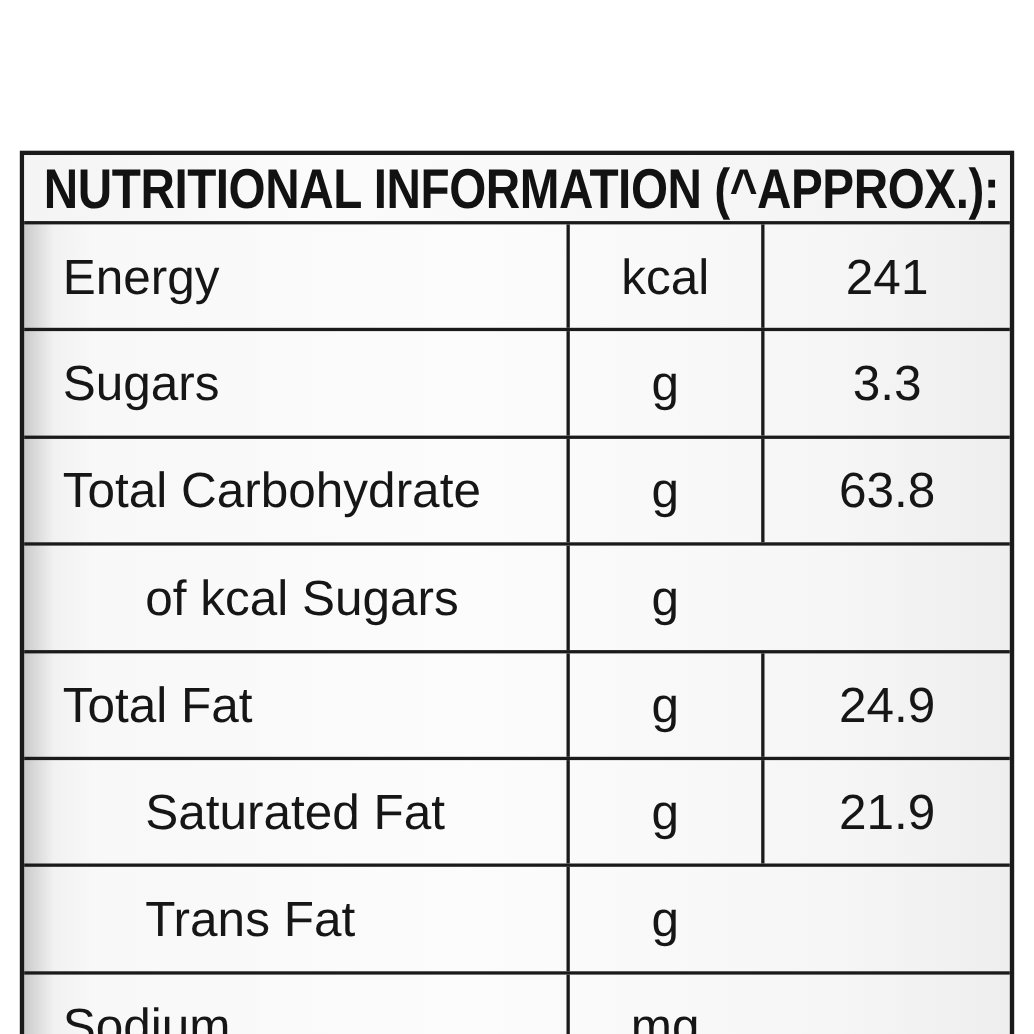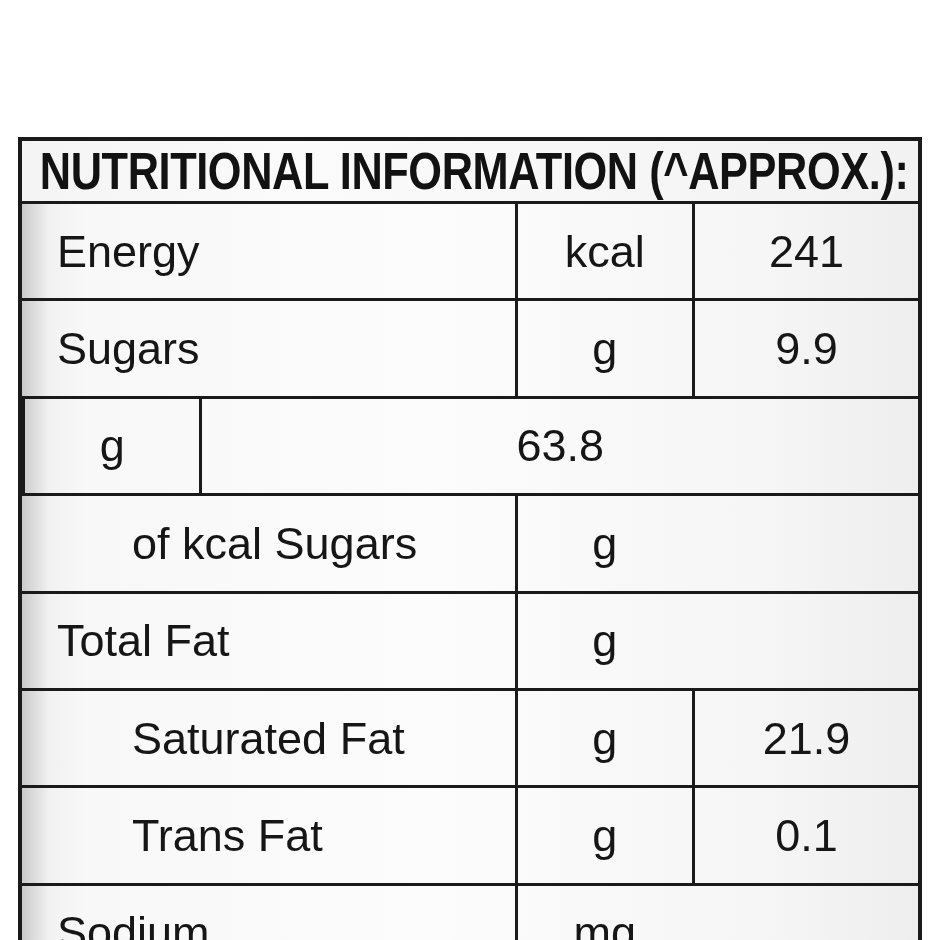--- a/index.html
+++ b/index.html
@@ -98,48 +98,49 @@
 
     <div class="row data-row">
       <div class="cell c1 label">Energy</div>
       <div class="cell c2 unit">kcal</div>
       <div class="cell c3 value">241</div>
     </div>
 
     <div class="row data-row">
       <div class="cell c1 label">Sugars</div>
       <div class="cell c2 unit">g</div>
-      <div class="cell c3 value">9.9</div>
+      <div class="cell c3 value">3.3</div>
     </div>
 
     <div class="row data-row">
+      <div class="cell c1 label">Total Carbohydrate</div>
       <div class="cell c2 unit">g</div>
       <div class="cell c3 value">63.8</div>
     </div>
 
     <div class="row data-row">
       <div class="cell c1 label indent">of kcal Sugars</div>
       <div class="cell c2 unit">g</div>
     </div>
 
     <div class="row data-row">
       <div class="cell c1 label">Total Fat</div>
       <div class="cell c2 unit">g</div>
+      <div class="cell c3 value">24.9</div>
     </div>
 
     <div class="row data-row">
       <div class="cell c1 label indent">Saturated Fat</div>
       <div class="cell c2 unit">g</div>
       <div class="cell c3 value">21.9</div>
     </div>
 
     <div class="row data-row">
       <div class="cell c1 label indent">Trans Fat</div>
       <div class="cell c2 unit">g</div>
-      <div class="cell c3 value">0.1</div>
     </div>
 
     <div class="row data-row">
       <div class="cell c1 label">Sodium</div>
       <div class="cell c2 unit">mg</div>
     </div>
   </div>
 
 </div>
 

